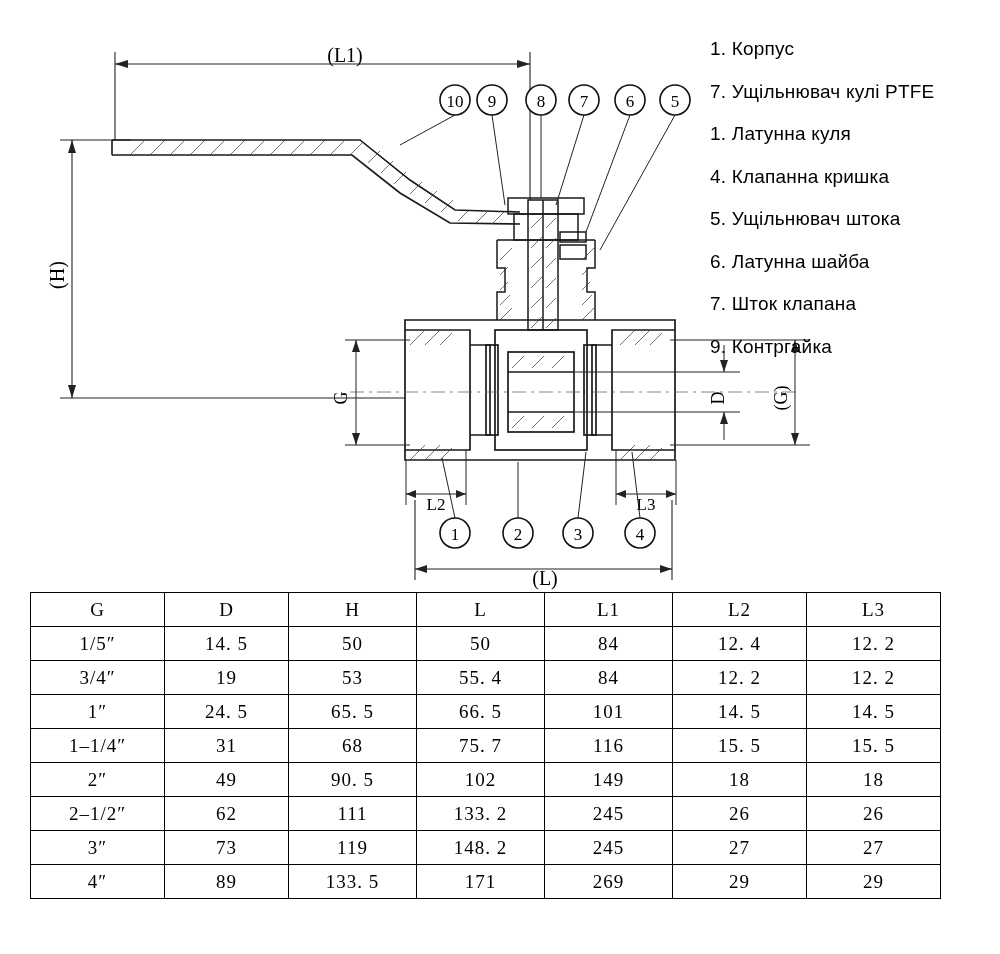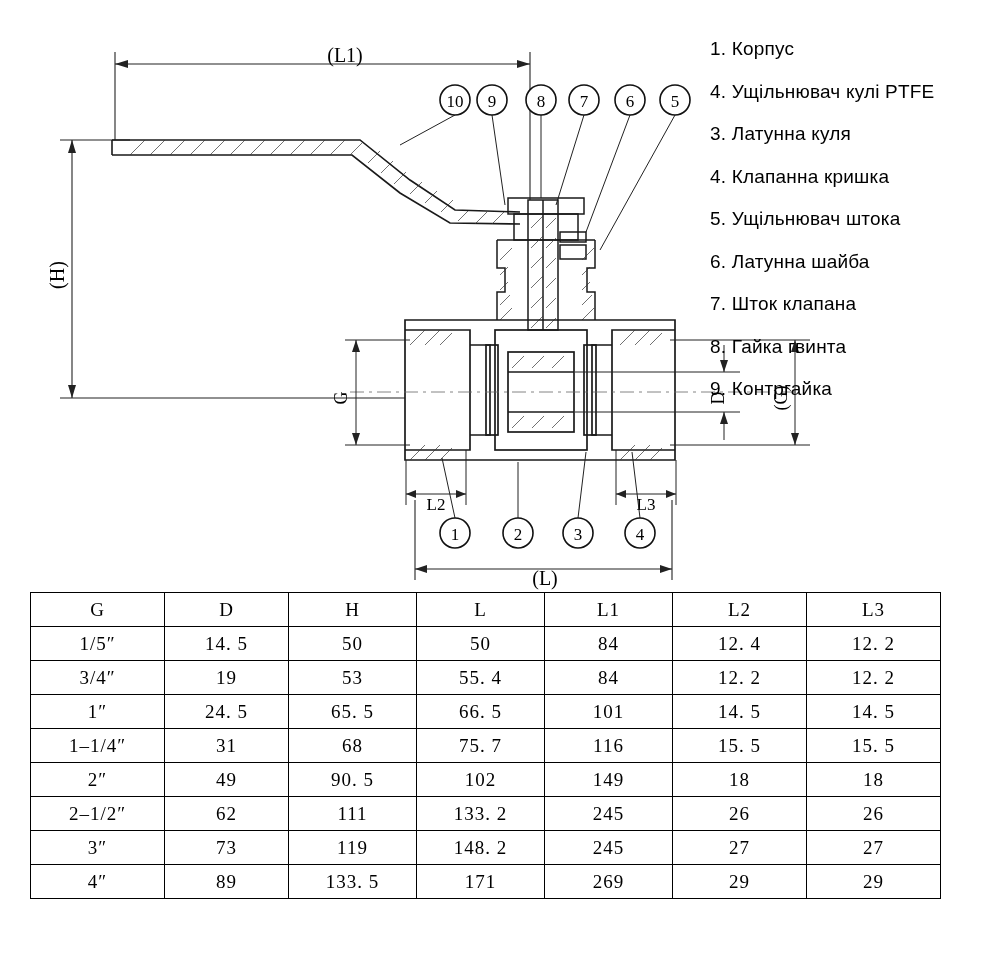--- a/index.html
+++ b/index.html
@@ -304,27 +304,26 @@
     <path d="M415 569 L427 565 L427 573 Z" fill="#222" stroke="none"></path>
     <path d="M672 569 L660 565 L660 573 Z" fill="#222" stroke="none"></path>
   </g>
   <text x="545" y="585" font-size="20" text-anchor="middle">(L)</text>
 
 </svg>
 </div>
 
 <div id="legend">
   <div class="legend-item">1. Корпус</div>
-  <div class="legend-item">4. Ущільнювач кулі PTFE</div>
-  <div class="legend-item">3. Латунна куля</div>
+  <div class="legend-item">7. Ущільнювач кулі PTFE</div>
+  <div class="legend-item">1. Латунна куля</div>
   <div class="legend-item">4. Клапанна кришка</div>
   <div class="legend-item">5. Ущільнювач штока</div>
   <div class="legend-item">6. Латунна шайба</div>
   <div class="legend-item">7. Шток клапана</div>
-  <div class="legend-item">8. Гайка гвинта</div>
   <div class="legend-item">9. Контргайка</div>
 </div>
 
 <table id="spec-table">
   <colgroup>
     <col class="c0">
       <col class="c1">
       <col class="c2">
       <col class="c3">
       <col class="c4">

